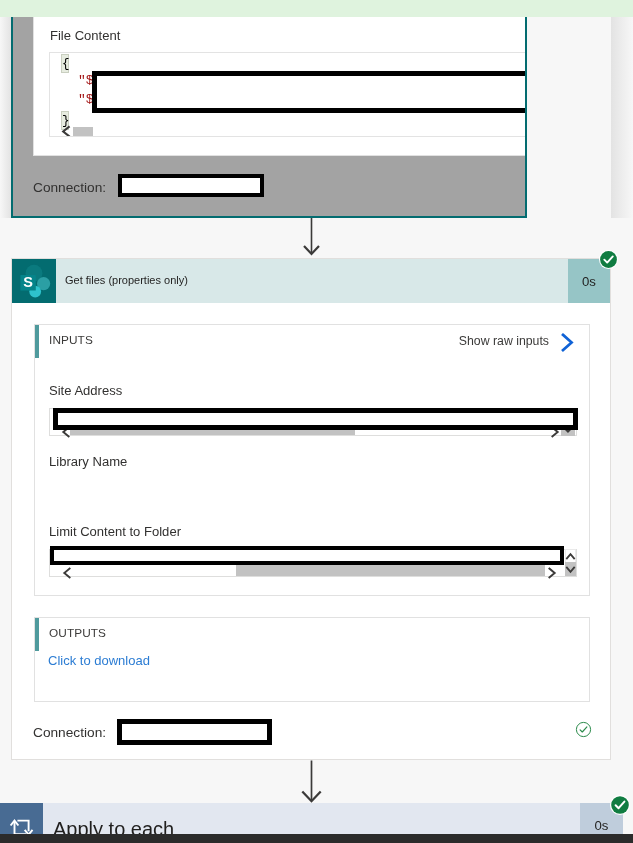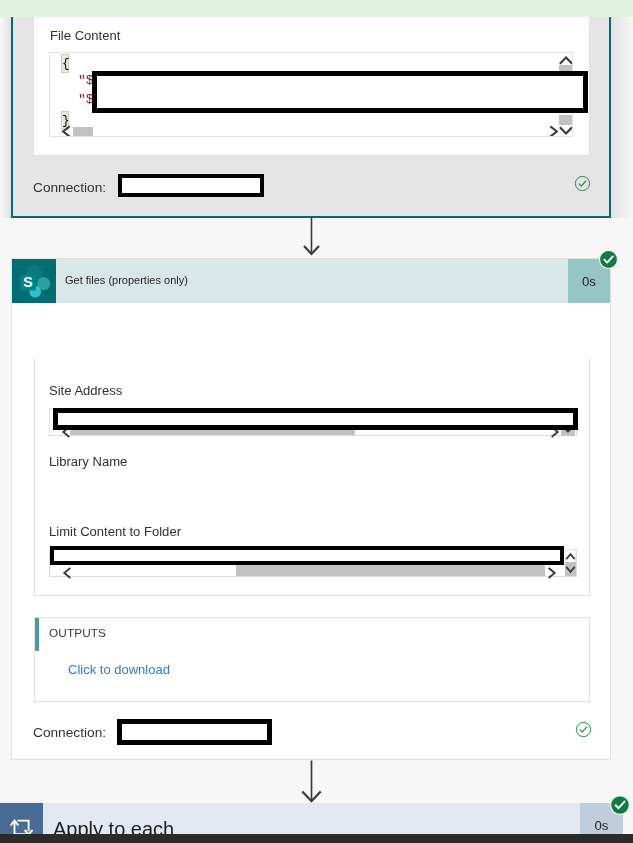--- a/index.html
+++ b/index.html
@@ -6,21 +6,21 @@
   body{width:633px;height:843px;overflow:hidden;background:#f7f7f7;
        font-family:"Liberation Sans",sans-serif;color:#323130;
        -webkit-font-smoothing:antialiased;}
   .page{position:relative;width:633px;height:843px;overflow:hidden;}
   .abs{position:absolute;}
 
   
   .greenband{left:0;top:0;width:633px;height:17px;background:#dff3de;}
 
   
-  .card1{left:11px;top:17px;width:600px;height:201px;background:#e5e5e5;
+  .card1{left:11px;top:17px;width:516px;height:201px;background:#a3a3a3;
          border:2px solid #036c70;border-top:none;box-sizing:border-box;overflow:hidden;}
   .card-shadow-l{left:0;top:17px;width:11px;height:201px;
         background:linear-gradient(to right,#f7f7f7 0%,#ececec 55%,#e3e3e3 100%);}
   .card-shadow-r{left:611px;top:17px;width:22px;height:201px;
         background:linear-gradient(to left,#f7f7f7 0%,#ececec 55%,#e3e3e3 100%);}
 
   .detail-box{border:1px solid #e1e1e1;background:#fff;box-sizing:border-box;}
 
   .fieldlabel{font-size:13.05px;color:#323130;line-height:14px;}
 
@@ -122,20 +122,28 @@
           <circle cx="31.6" cy="24.6" r="6.6" fill="#2b9fa4"></circle>
           <circle cx="23.2" cy="32.6" r="5.9" fill="#2ec2cc"></circle>
           <rect x="8.4" y="15.9" width="15.4" height="15.6" rx="0.6" fill="#05848a"></rect>
           <text x="16.1" y="28.3" font-family="'Liberation Sans',sans-serif" font-size="14.5" font-weight="600" fill="#fff" text-anchor="middle">S</text>
         </svg>
       </div>
       <div class="card2-title">Get files (properties only)</div>
       <div class="dur-chip">0s</div>
     </div>
 
+    <div class="abs sect-head" style="left:22px;top:65px;width:556px;height:35px;">
+      <div class="sect-accent"></div>
+      <div class="sect-title">INPUTS</div>
+      <div class="showraw">Show raw inputs</div>
+      <svg class="abs" style="left:524px;top:7px;" width="20" height="21" viewBox="0 0 20 21">
+        <path d="M4.0 2.8 L12.6 10.5 L4.0 18.2" fill="none" stroke="#0f62d6" stroke-width="2.7" stroke-linecap="square"></path>
+      </svg>
+    </div>
 
     <div class="abs detail-box" style="left:22px;top:99px;width:556px;height:238px;border-top:none;"></div>
 
     <div class="abs fieldlabel" style="left:37px;top:125px;">Site Address</div>
     <div class="abs" style="left:37px;top:149px;width:528px;height:28px;border:1px solid #dededd;background:#fff;box-sizing:border-box;"></div>
     <div class="abs scrollbar-h" style="left:38px;top:171px;width:526px;height:5px;">
       <div class="sb-thumb abs" style="left:20px;top:0;width:285px;height:5px;"></div>
     </div>
     <svg class="abs" style="left:48px;top:167px;" width="12" height="12" viewBox="0 0 12 12">
       <path d="M8.6 1.6 L3.3 6.0 L8.6 10.4" fill="none" stroke="#3b3a39" stroke-width="1.9" stroke-linecap="square"></path>
@@ -174,21 +182,21 @@
     </svg>
 
     <div class="abs redact-hollow" style="left:38px;top:287px;width:514px;height:19px;border-width:4.5px;"></div>
 
     <div class="abs sect-head" style="left:22px;top:358px;width:556px;height:51px;">
       <div class="sect-accent"></div>
       <div class="sect-title">OUTPUTS</div>
     </div>
 
     <div class="abs detail-box" style="left:22px;top:393px;width:556px;height:50px;border-top:none;"></div>
-    <div class="abs" style="left:36px;top:403px;font-size:13px;color:#2b7cd3;margin-left:20px;">Click to download</div>
+    <div class="abs" style="left:36px;top:394px;font-size:13px;color:#2b7cd3;">Click to download</div>
 
     <div class="abs conn-label" style="left:21px;top:466px;">Connection:</div>
     <div class="abs redact-hollow" style="left:105px;top:460px;width:155px;height:26px;border-width:5px;"></div>
     <svg class="abs" style="left:563px;top:462px;" width="17" height="17" viewBox="0 0 17 17">
       <circle cx="8.5" cy="8.5" r="7.1" fill="none" stroke="#2a8a4a" stroke-width="1.0"></circle>
       <path d="M5.1 8.8 L7.3 11.0 L11.9 5.9" fill="none" stroke="#2a8a4a" stroke-width="1.15" stroke-linecap="round" stroke-linejoin="round"></path>
     </svg>
   </div>
 
   <svg class="abs" style="left:599px;top:250px;" width="19" height="19" viewBox="0 0 19 19">

